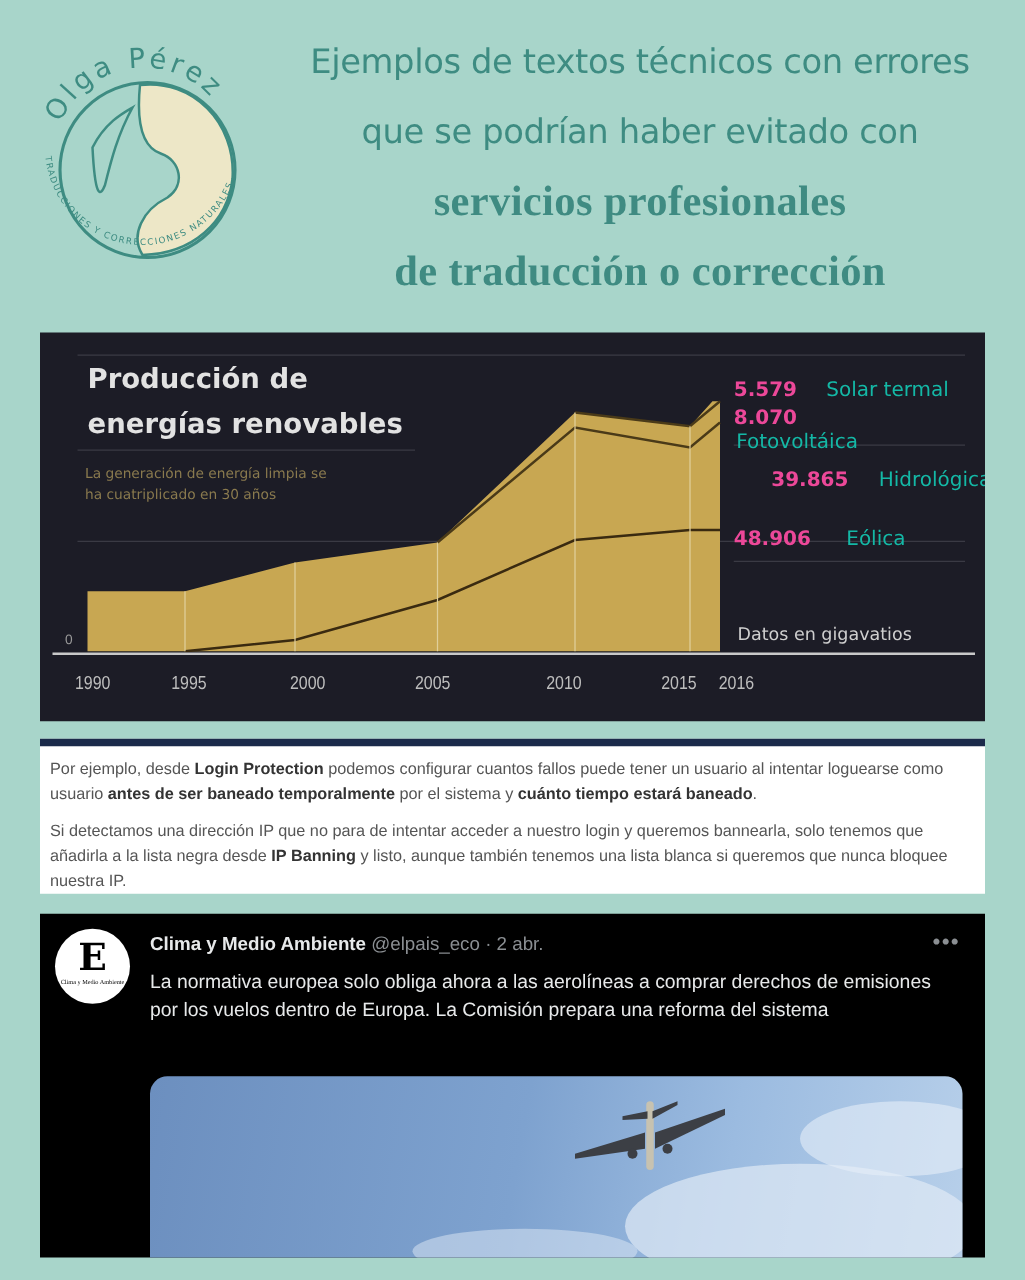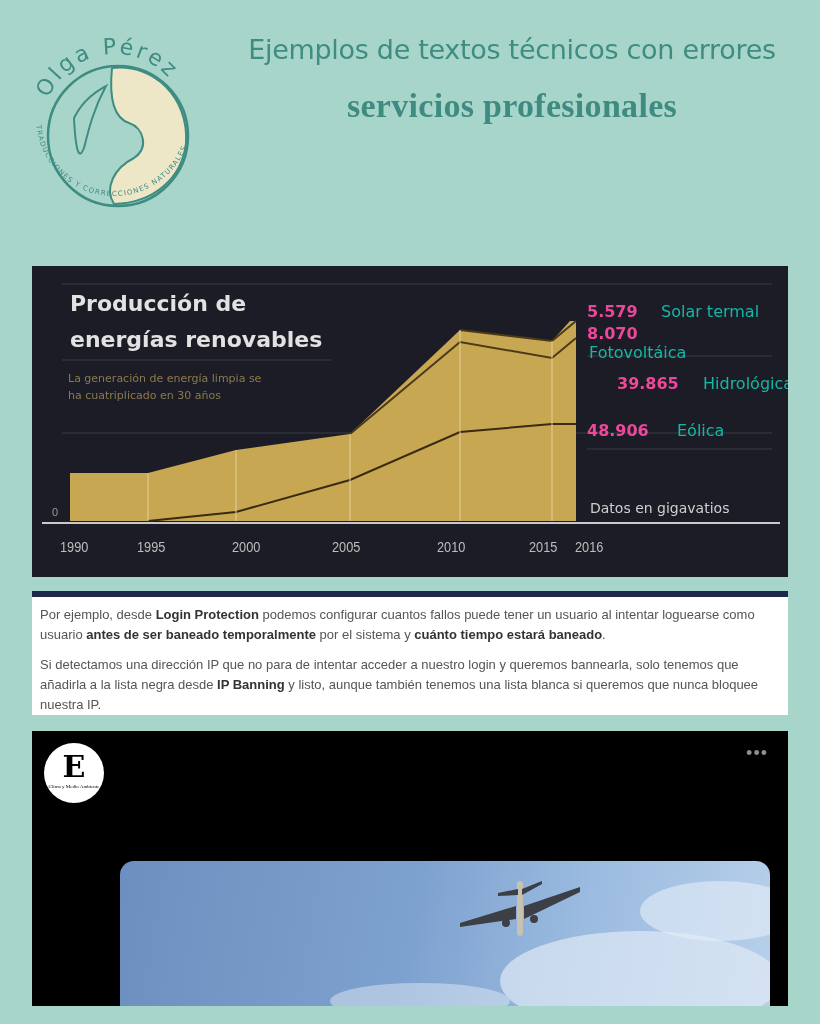--- a/index.html
+++ b/index.html
@@ -91,21 +91,23 @@
       <textPath href="#arcTop" startOffset="8%">Olga Pérez</textPath>
     </text>
     <text font-family="DejaVu Sans, sans-serif" font-size="7" fill="#3e8c82" letter-spacing="1.2">
       <textPath href="#arcBot" startOffset="3%">TRADUCCIONES Y CORRECCIONES NATURALES</textPath>
     </text>
   </svg>
 </div>
 
 <div class="headline">
   <div class="l1">Ejemplos de textos técnicos con errores</div>
+  <div class="l2">que se podrían haber evitado con</div>
   <div class="l3">servicios profesionales</div>
+  <div class="l4">de traducción o corrección</div>
 </div>
 
 <div class="chart-panel">
   <svg width="756" height="311">
     <line x1="30" y1="18" x2="740" y2="18" stroke="#3a3a44" stroke-width="1"></line>
     <line x1="30" y1="94" x2="300" y2="94" stroke="#3a3a44" stroke-width="1"></line>
     <line x1="555" y1="90" x2="740" y2="90" stroke="#3a3a44" stroke-width="1"></line>
     <line x1="30" y1="167" x2="740" y2="167" stroke="#3a3a44" stroke-width="1"></line>
     <polygon points="38,235 38,207 116,207 204,184 318,168 428,64 520,75 538,55 544,55 544,255 38,255" fill="#c8a752"></polygon>
     <polyline points="428,64 520,75 544,55" fill="none" stroke="#4a3a18" stroke-width="2"></polyline>
@@ -157,21 +159,26 @@
 <div class="text-panel">
   <p><span>Por ejemplo, desde </span><b>Login Protection</b><span> podemos configurar cuantos fallos puede tener un usuario al intentar loguearse como usuario </span><b>antes de ser baneado temporalmente</b><span> por el sistema y </span><b>cuánto tiempo estará baneado</b><span>.</span></p>
   <p><span>Si detectamos una dirección IP que no para de intentar acceder a nuestro login y queremos bannearla, solo tenemos que añadirla a la lista negra desde </span><b>IP Banning</b><span> y listo, aunque también tenemos una lista blanca si queremos que nunca bloquee nuestra IP.</span></p>
 </div>
 
 <div class="tweet-panel">
   <div class="avatar">
     <span class="E">E</span>
     <span class="cap">Clima y Medio Ambiente</span>
   </div>
+  <div class="tw-head">
+    <span class="name">Clima y Medio Ambiente</span>
+    <span class="handle">@elpais_eco</span><span class="handle"> · </span><span class="handle">2 abr.</span>
+  </div>
   <div class="tw-more">•••</div>
+  <div class="tw-body">La normativa europea solo obliga ahora a las aerolíneas a comprar derechos de emisiones por los vuelos dentro de Europa. La Comisión prepara una reforma del sistema</div>
   <div class="tw-media">
     <svg width="650" height="170">
       <ellipse cx="520" cy="120" rx="140" ry="50" fill="#dfe9f5" opacity="0.7"></ellipse>
       <ellipse cx="300" cy="140" rx="90" ry="18" fill="#dfe9f5" opacity="0.5"></ellipse>
       <ellipse cx="600" cy="50" rx="80" ry="30" fill="#e6eef8" opacity="0.6"></ellipse>
       <g transform="translate(400,20)" fill="#3c3f45">
         <rect x="-3" y="0" width="6" height="55" rx="3" fill="#c7c2b0"></rect>
         <polygon points="-4,25 -60,42 -60,46 -4,38"></polygon>
         <polygon points="4,25 60,6 60,11 4,38"></polygon>
         <polygon points="-2,8 -22,12 -22,15 -2,14"></polygon>

